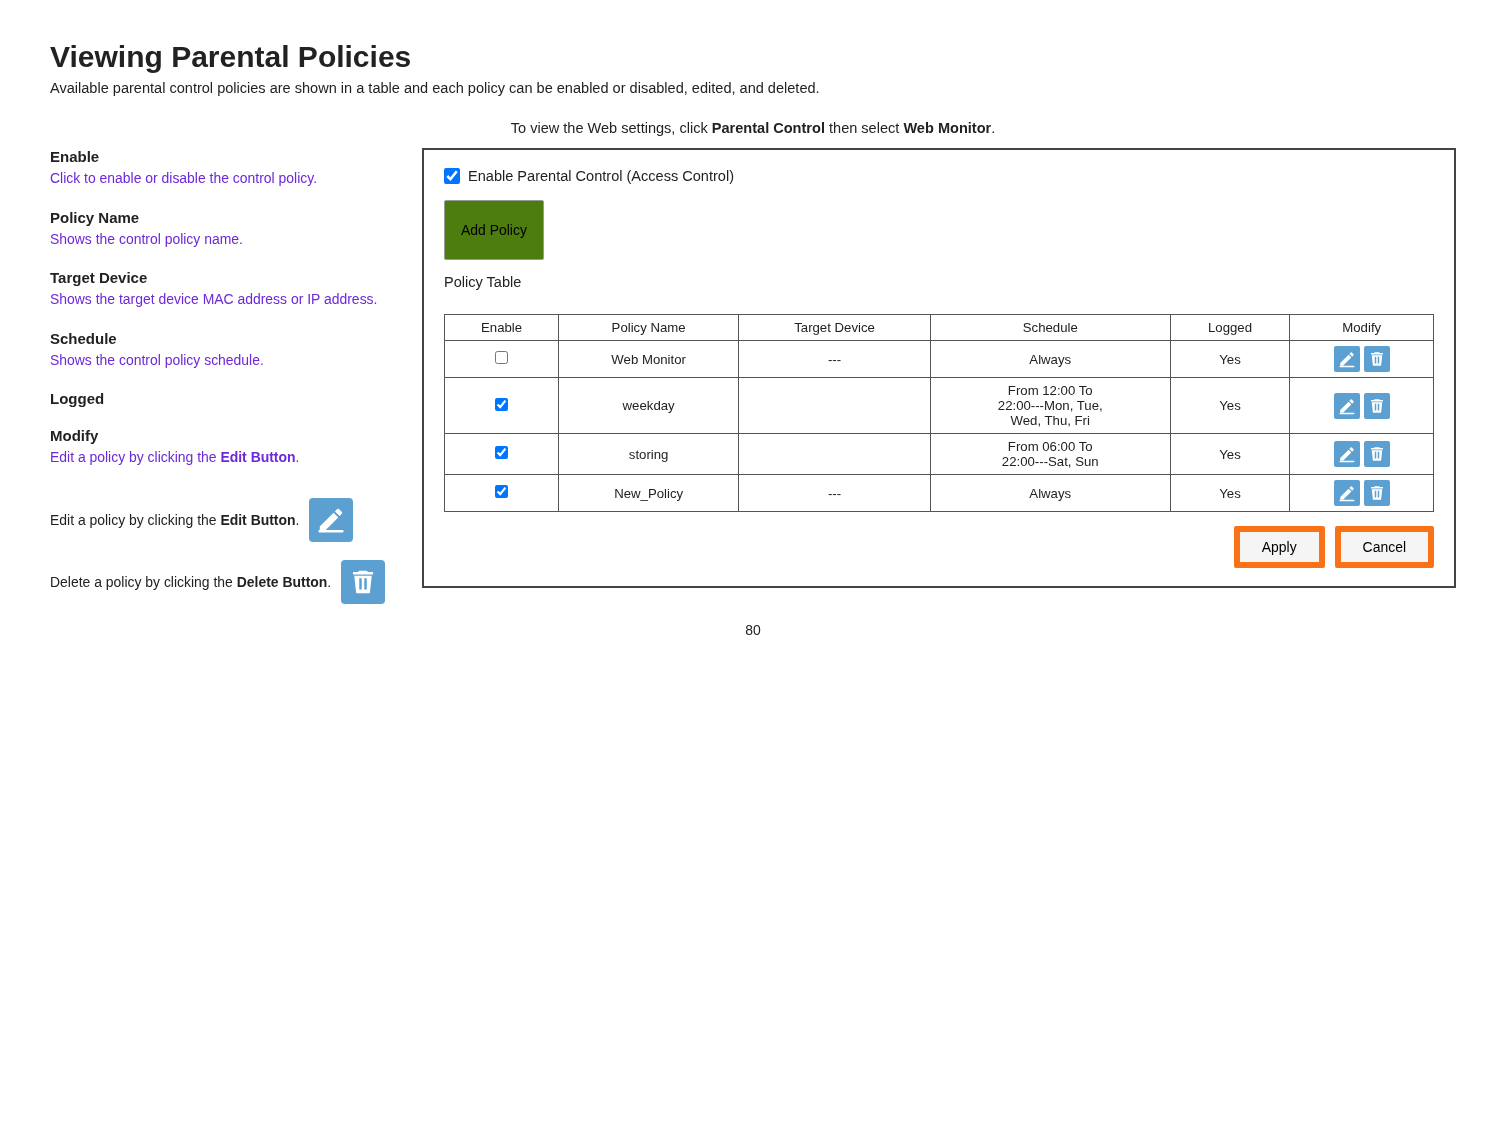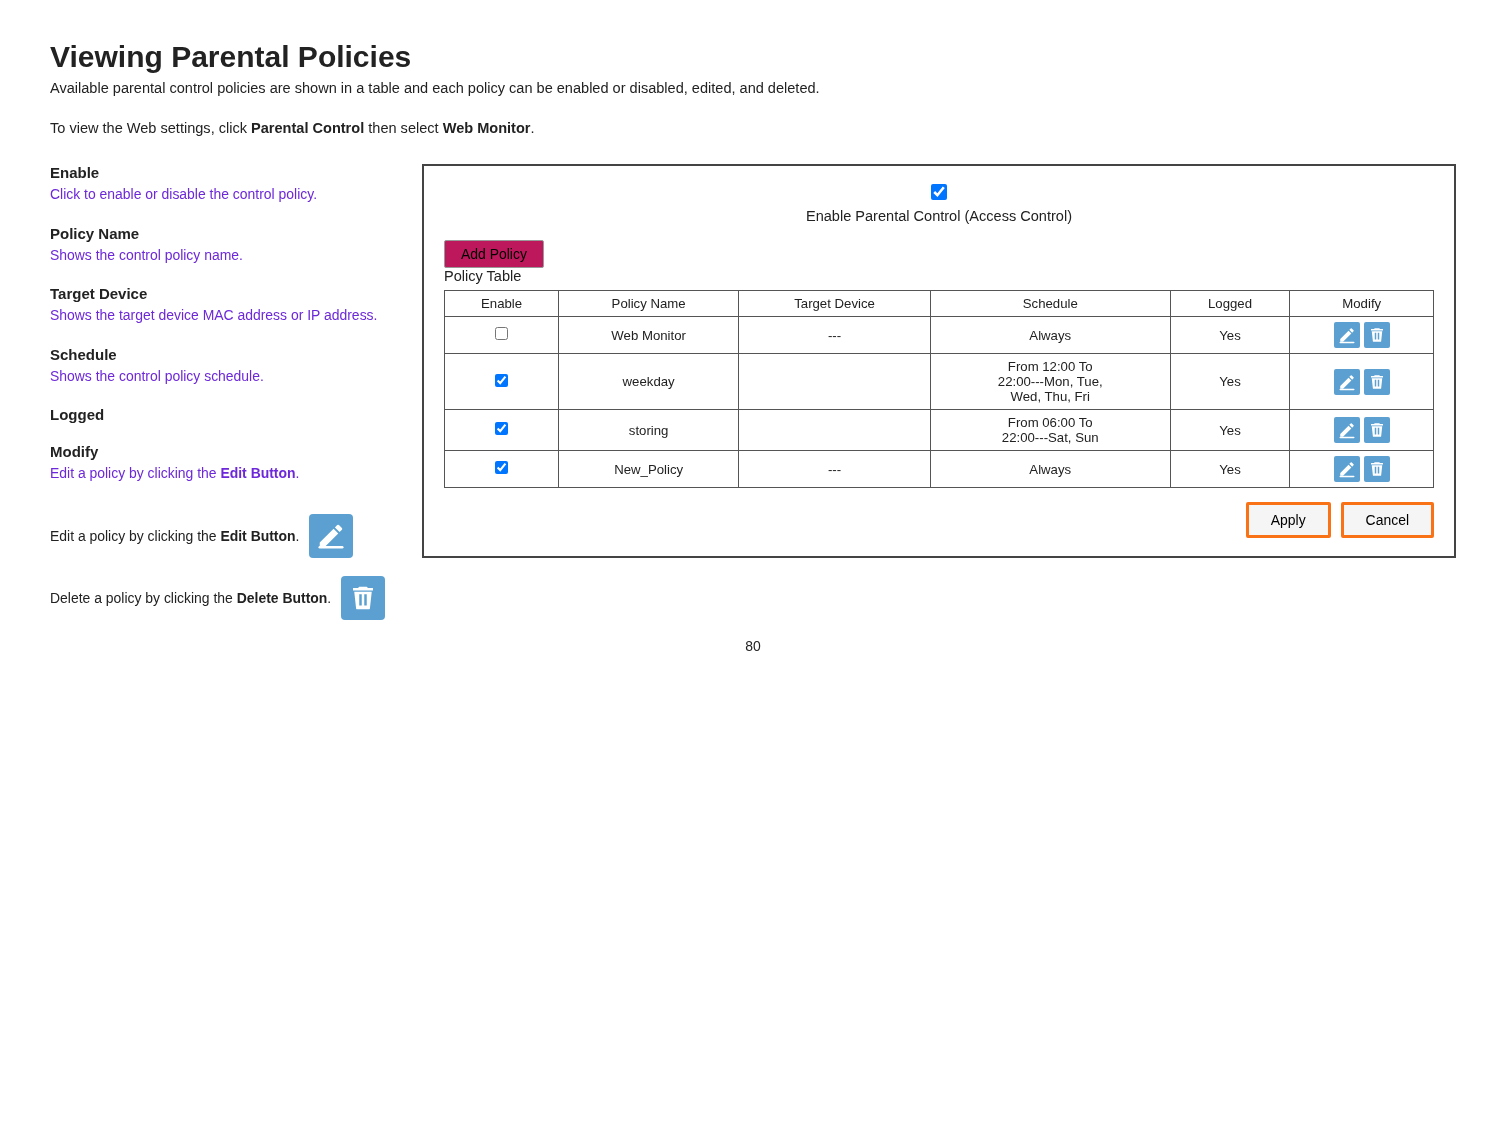--- a/index.html
+++ b/index.html
@@ -13,22 +13,23 @@
     h1 {
       font-size: 2em;
       font-weight: bold;
       margin-bottom: 6px;
     }
     .subtitle {
       font-size: 0.97em;
       margin-bottom: 24px;
     }
     .intro {
-      margin-bottom: 28px;
+      margin-bottom: 12px;
       font-size: 0.97em;
+      text-align: center;
     }
     .intro b { font-weight: bold; }
     .main-layout {
       display: flex;
       gap: 32px;
       align-items: flex-start;
     }
     .left-col {
       flex: 0 0 340px;
       max-width: 340px;
@@ -51,38 +52,38 @@
       border: 2px solid #444;
       padding: 18px 20px;
       background: #fff;
     }
     .enable-row {
       display: flex;
       align-items: center;
       gap: 8px;
       margin-bottom: 16px;
       font-size: 0.97em;
-      flex-direction: column;
     }
     .enable-row input[type=checkbox] {
       width: 16px;
       height: 16px;
     }
     .add-policy-btn {
       display: inline-block;
       border: 1px solid #999;
-      background: #be185d;
-      padding: 5px 16px;
+      background: #4d7c0f;
+      padding: 21px 16px;
       font-size: 0.93em;
       cursor: pointer;
+      margin-bottom: 14px;
       border-radius: 2px;
     }
     .policy-table-title {
       font-size: 0.97em;
-      margin-bottom: 6px;
+      margin-bottom: 24px;
       font-weight: normal;
     }
     table {
       width: 100%;
       border-collapse: collapse;
       font-size: 0.88em;
     }
     table th {
       border: 1px solid #555;
       padding: 5px 8px;
@@ -118,21 +119,21 @@
       height: 18px;
       fill: white;
     }
     .btn-row {
       display: flex;
       justify-content: flex-end;
       gap: 10px;
       margin-top: 14px;
     }
     .action-btn {
-      border: 3px solid #f97316;
+      border: 6px solid #f97316;
       background: #f5f5f5;
       padding: 7px 22px;
       font-size: 0.93em;
       cursor: pointer;
       border-radius: 2px;
     }
     .bottom-icons {
       margin-top: 30px;
     }
     .bottom-icon-row {

